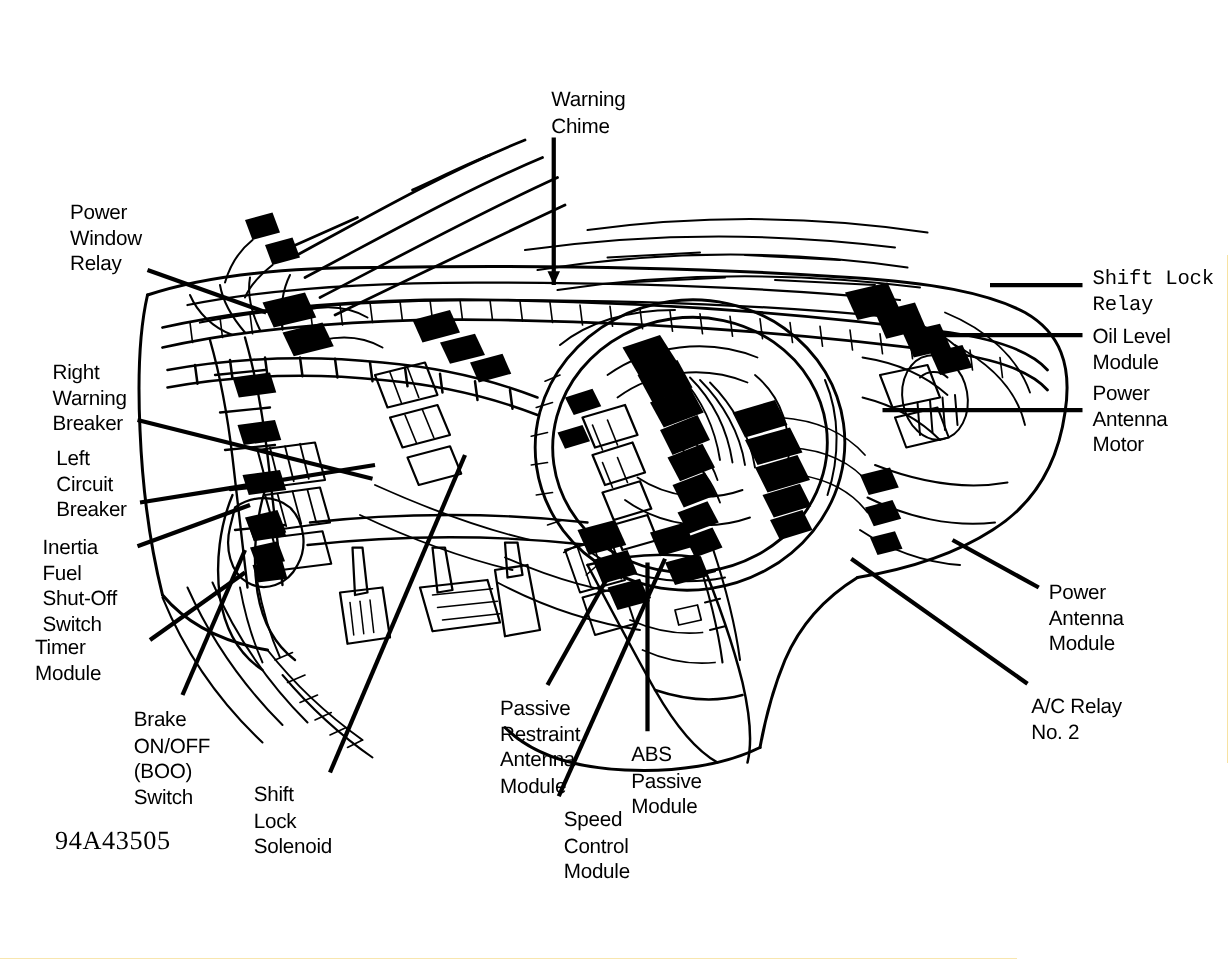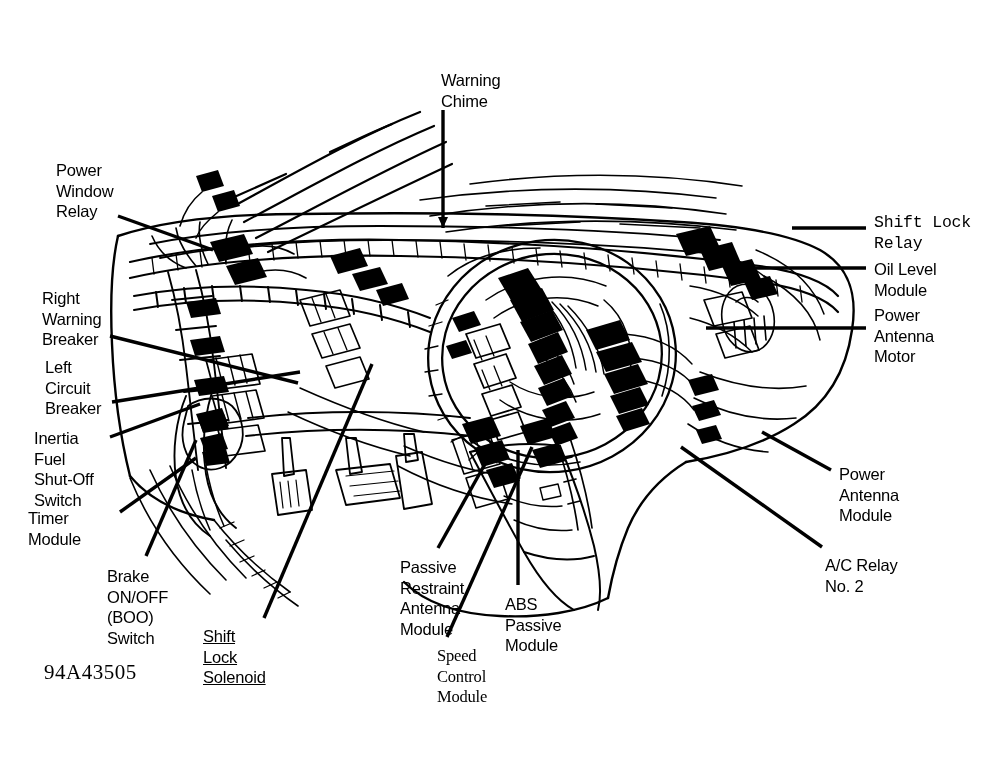--- a/index.html
+++ b/index.html
@@ -443,28 +443,28 @@
       <div class="lbl" style="left: 34px; top: 428px;">Inertia
 Fuel
 Shut-Off
 Switch</div>
       <div class="lbl" style="left: 28px; top: 508px;">Timer
 Module</div>
       <div class="lbl" style="left: 94px; top: 566px; margin-left: 13px;">Brake
 ON/OFF
 (BOO)
 Switch</div>
-      <div class="lbl" style="left: 203px; top: 626px; text-decoration: underline;">Shift
+      <div class="lbl" style="left: 203px; top: 626px;">Shift
 Lock
 Solenoid</div>
       <div class="lbl" style="left: 400px; top: 557px;">Passive
 Restraint
 Antenna
 Module</div>
-      <div class="lbl" style="left: 437px; top: 646px; font-family: Liberation Serif, serif;">Speed
+      <div class="lbl" style="left: 451px; top: 646px;">Speed
 Control
 Module</div>
       <div class="lbl" style="left: 505px; top: 594px;">ABS
 Passive
 Module</div>
       <div class="lbl" style="left: 839px; top: 464px;">Power
 Antenna
 Module</div>
       <div class="lbl" style="left: 825px; top: 555px;">A/C Relay
 No. 2</div>

